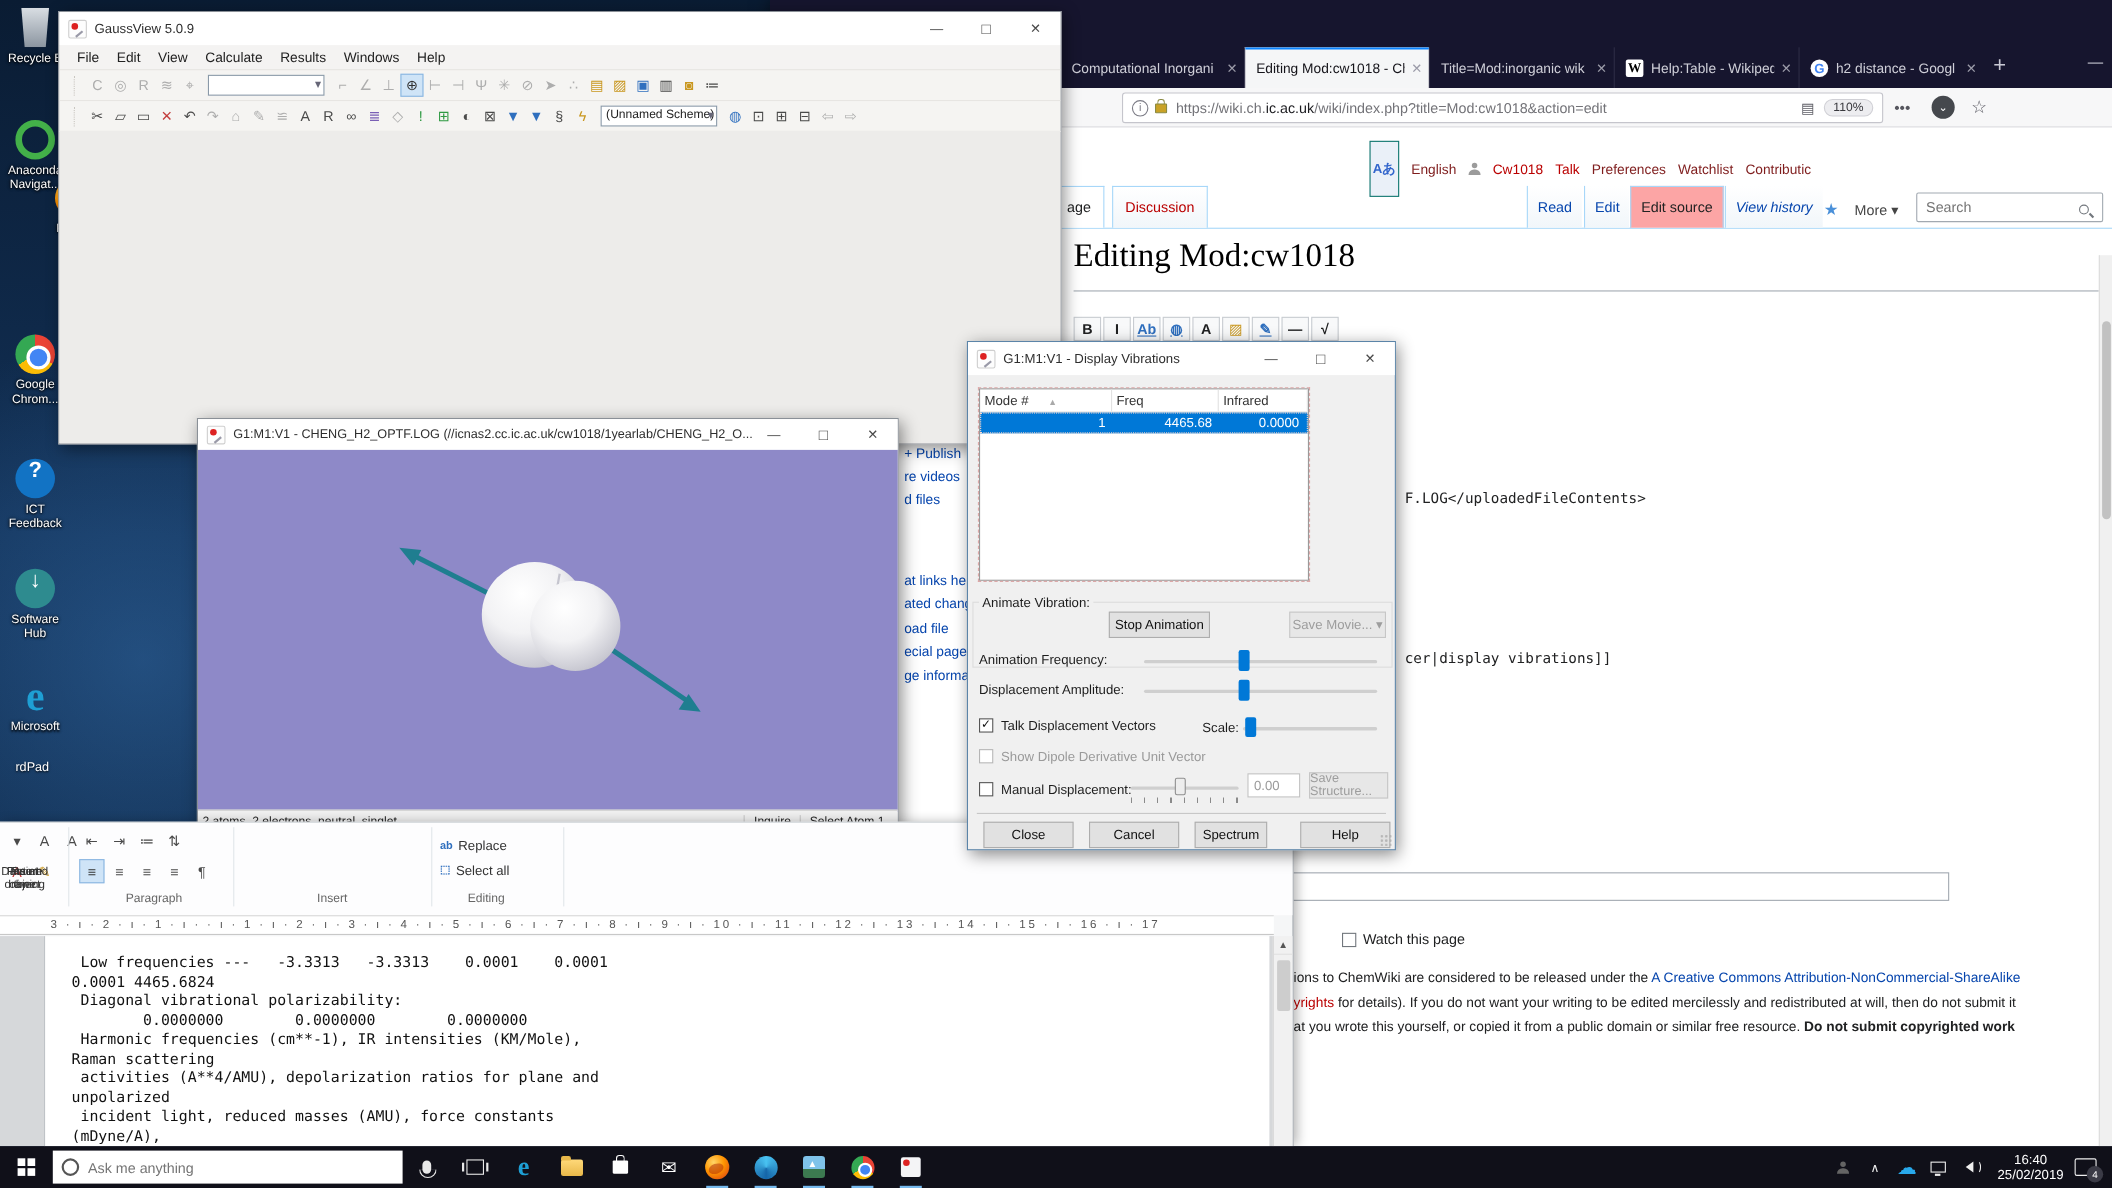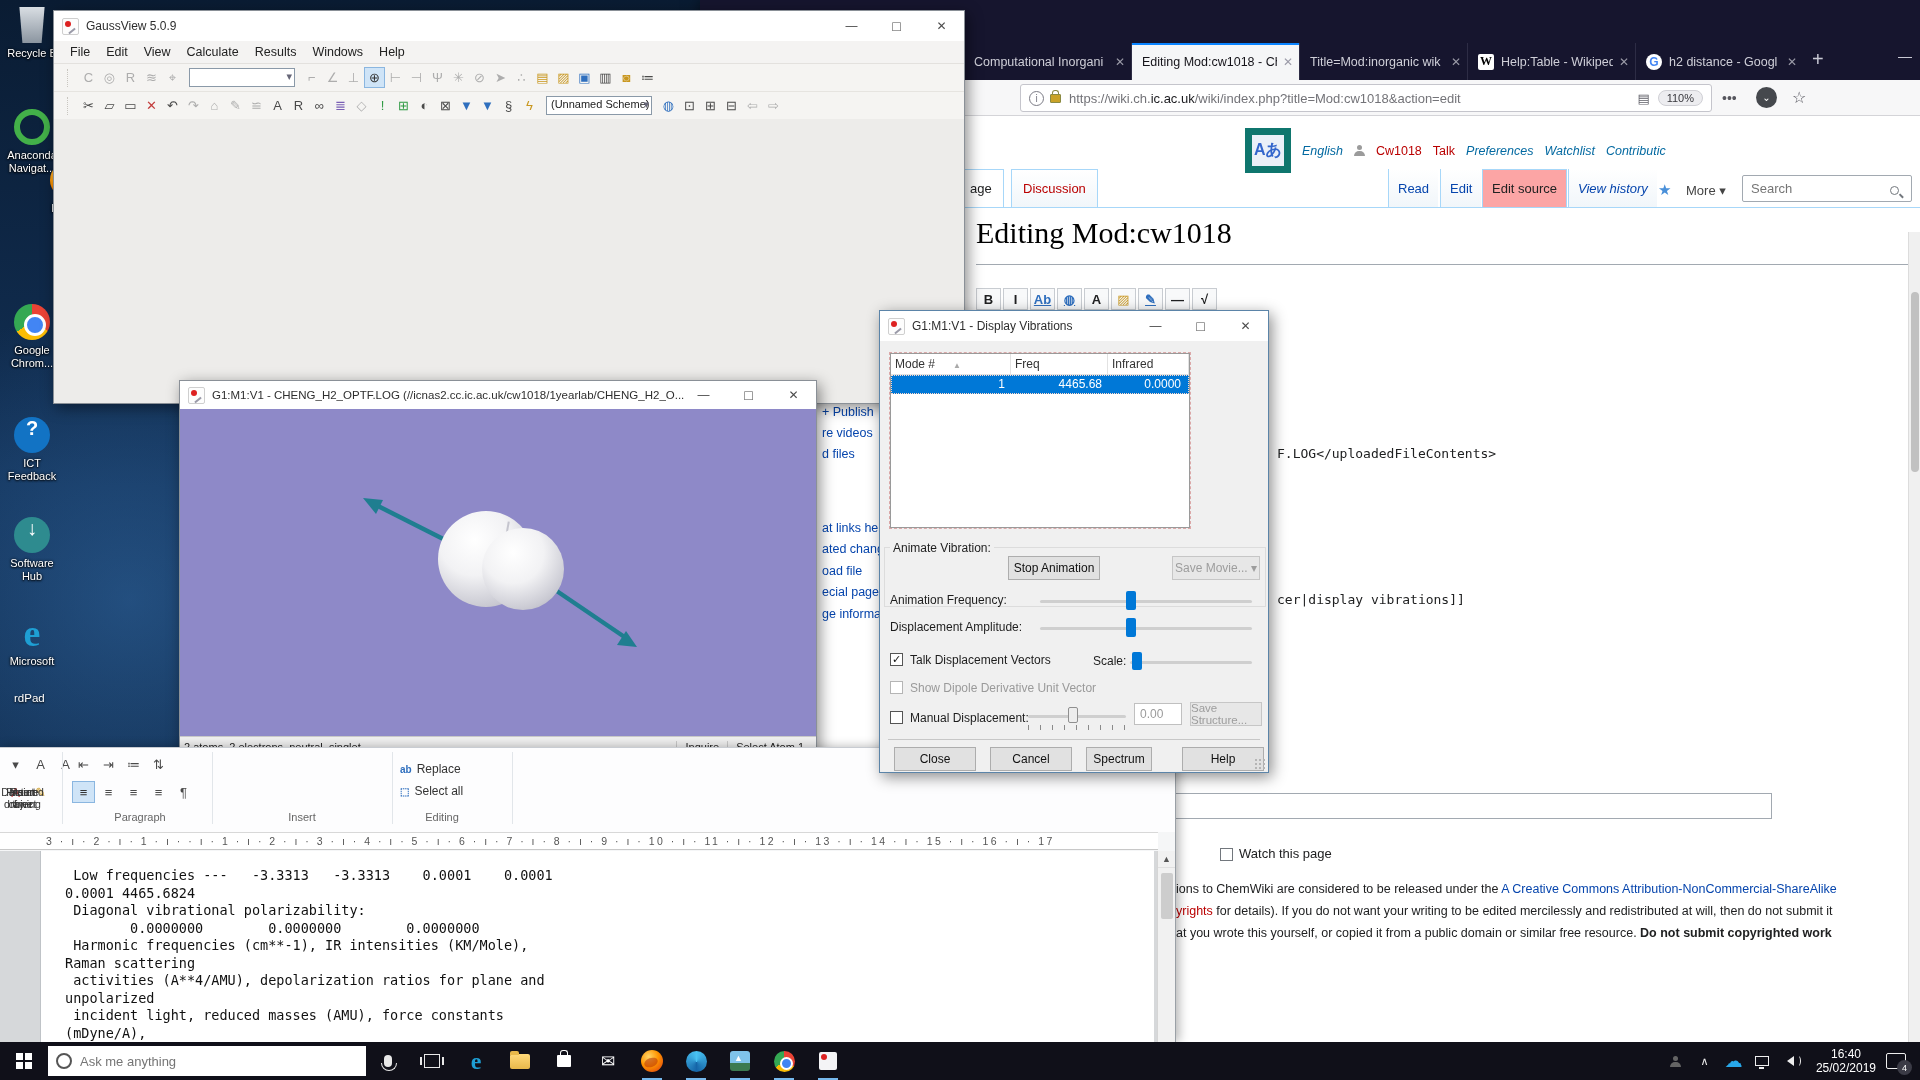--- a/index.html
+++ b/index.html
@@ -110,22 +110,22 @@
   .url b { color:#1b1b1f; font-weight:normal; }
   .ico-reader { color:#5e5e66; font-size:13px; margin:0 8px; }
   .zoompill { background:#ededf0; border:1px solid #d0d0d5; border-radius:9px; font-size:11px; color:#38383d; padding:1px 8px; }
   .navico { position:absolute; top:10px; color:#56565e; font-size:14px; }
   .pocket { position:absolute; left:1056px; top:7px; width:21px; height:21px; border-radius:50%; background:#45484d; color:#fff; font-size:10px; display:flex; align-items:center; justify-content:center; }
   .star { position:absolute; left:1092px; top:8px; color:#55555e; font-size:16px; }
 
   
   .wikipage { position:absolute; left:0; top:116px; width:100%; bottom:0; background:#fff; font-size:13.5px; color:#202122; }
   .personal { position:absolute; left:545px; top:12px; display:flex; align-items:center; gap:11px; font-size:12.5px; white-space:nowrap; }
-  .plink.c-blue { color:#0369a1;font-style:italic; } .plink.c-red { color:#ba0000; }
-  .langbadge { font-size:16px; color:#36c; font-weight:bold; background:#eaf0f8; border:7px solid #0f766e; padding:5px 2px; }
+  .plink.c-blue { color:#7f1d1d; } .plink.c-red { color:#ba0000; }
+  .langbadge { font-size:12px; color:#36c; font-weight:bold; background:#eaf0f8; border:1px solid #0f766e; padding:16px 2px; }
   .person-ico { width:11px; height:11px; position:relative; }
   .person-ico::before { content:""; position:absolute; left:3px; top:0; width:5px; height:5px; border-radius:50%; background:#9b9b9b; }
   .person-ico::after { content:""; position:absolute; left:0; top:6px; width:11px; height:5px; border-radius:5px 5px 0 0; background:#9b9b9b; }
   .nstabs { position:absolute; left:0; top:54px; height:38px; width:100%; border-bottom:1px solid #a7d7f9; }
   .nstab { position:absolute; bottom:0; height:38px; display:flex; align-items:center; padding:0 11px; font-size:13px; background:linear-gradient(180deg,#ffffff,#f1f6fa); border:1px solid #a7d7f9; border-bottom:none; }
   .nstab.white { background:#fff; }
   .red { color:#ba0000; } .blue { color:#0645ad; }
   .vtab { position:absolute; bottom:0; height:38px; display:flex; align-items:center; padding:0 9px; font-size:13px; background:linear-gradient(180deg,#ffffff,#f1f6fa); border-left:1px solid #a7d7f9; }
   .vtab.c-sel { background:#fca5a5; color:#222; border:1px solid #a7d7f9; border-bottom:none; }
   .vtab.c-blue { color:#0645ad; }

